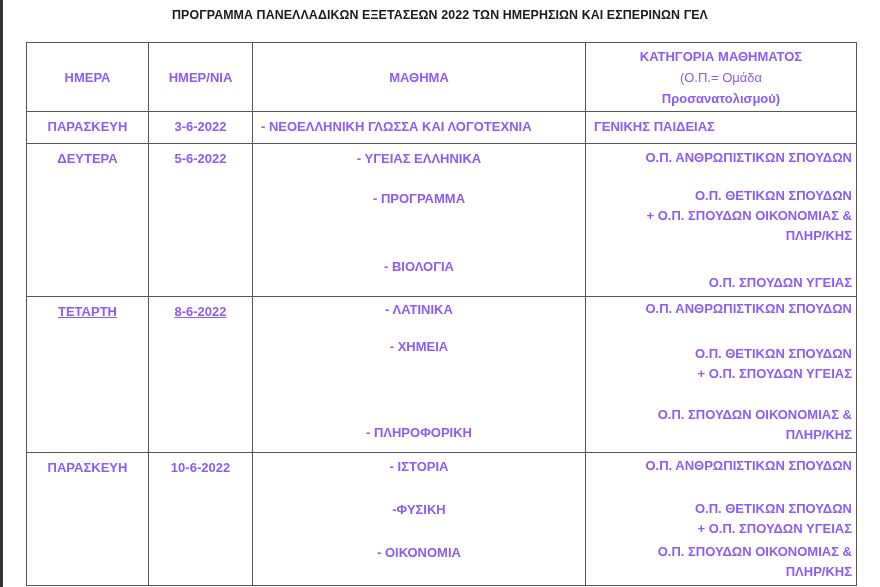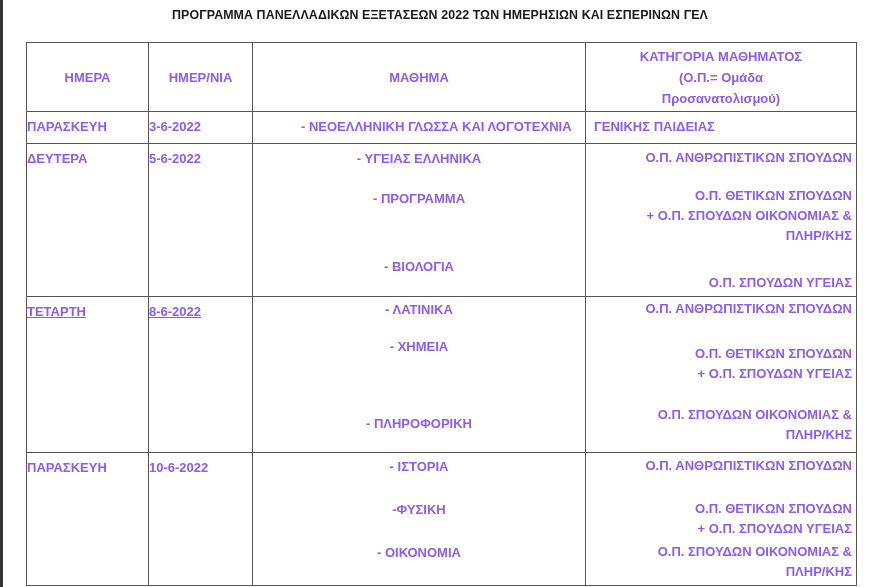--- a/index.html
+++ b/index.html
@@ -23,27 +23,27 @@
     }
     col.c-day { width: 122px; }
     col.c-date { width: 104px; }
     col.c-subj { width: 333px; }
     col.c-cat { width: 271px; }
     tr.hdr th { height: 68px; vertical-align: middle; text-align: center; line-height: 21px; }
     tr.r1 td { height: 31px; }
     tr.r2 td { height: 152px; }
     tr.r3 td { height: 155px; text-decoration: underline; }
     tr.r4 td { height: 132px; }
-    .cell-center { text-align: left; padding-top: 7px; display: block; }
+    .cell-center { text-align: center; padding-top: 7px; display: block; }
     .subj-list { position: relative; height: 100%; }
     .subj-item { position: absolute; left: 0; right: 0; text-align: center; white-space: nowrap; }
     .cat-list { position: relative; height: 100%; }
     .cat-item { position: absolute; left: 8px; right: 4px; line-height: 20px; text-align: right; }
     .r1 .single { padding-top: 7px; }
-    .r1 .subj-single { text-align: left; padding-left: 8px; white-space: nowrap; margin-left: 40px; }
+    .r1 .subj-single { text-align: left; padding-left: 8px; white-space: nowrap; }
     .r1 .cat-single { padding-left: 8px; }
   </style>
 </head>
 <body>
 
 <div class="left-bar"></div>
 
 <div class="doc-title">ΠΡΟΓΡΑΜΜΑ ΠΑΝΕΛΛΑΔΙΚΩΝ ΕΞΕΤΑΣΕΩΝ 2022 ΤΩΝ ΗΜΕΡΗΣΙΩΝ ΚΑΙ ΕΣΠΕΡΙΝΩΝ ΓΕΛ</div>
 
 <table class="schedule">
@@ -53,21 +53,21 @@
       <col class="c-subj">
       <col class="c-cat">
   </colgroup>
   <tbody>
       <tr class="hdr">
     <th>ΗΜΕΡΑ</th>
     <th>ΗΜΕΡ/ΝΙΑ</th>
     <th>ΜΑΘΗΜΑ</th>
     <th>
       <div>ΚΑΤΗΓΟΡΙΑ ΜΑΘΗΜΑΤΟΣ</div>
-      <div style="font-weight:bold;">(Ο.Π.= Ομάδα</div>
+      <div style="font-weight:normal;">(Ο.Π.= Ομάδα</div>
       <div>Προσανατολισμού)</div>
     </th>
   </tr>
 
   <tr class="r1">
     <td>
           <span class="cell-center">ΠΑΡΑΣΚΕΥΗ</span>
         </td>
     <td>
           <span class="cell-center">3-6-2022</span>
@@ -115,21 +115,21 @@
     <td>
           <span class="cell-center">ΤΕΤΑΡΤΗ</span>
         </td>
     <td>
           <span class="cell-center">8-6-2022</span>
         </td>
     <td>
       <div class="subj-list">
         <div class="subj-item" style="top:5px">- ΛΑΤΙΝΙΚΑ</div>
         <div class="subj-item" style="top:42px">- ΧΗΜΕΙΑ</div>
-        <div class="subj-item" style="top:119px">- ΠΛΗΡΟΦΟΡΙΚΗ</div>
+        <div class="subj-item" style="top:128px">- ΠΛΗΡΟΦΟΡΙΚΗ</div>
       </div>
     </td>
     <td>
       <div class="cat-list">
         <div class="cat-item" style="top:2px">
           <div>Ο.Π. ΑΝΘΡΩΠΙΣΤΙΚΩΝ ΣΠΟΥΔΩΝ</div>
         </div>
         <div class="cat-item" style="top:47px">
           <div>Ο.Π. ΘΕΤΙΚΩΝ ΣΠΟΥΔΩΝ</div>
           <div>+ Ο.Π. ΣΠΟΥΔΩΝ ΥΓΕΙΑΣ</div>

